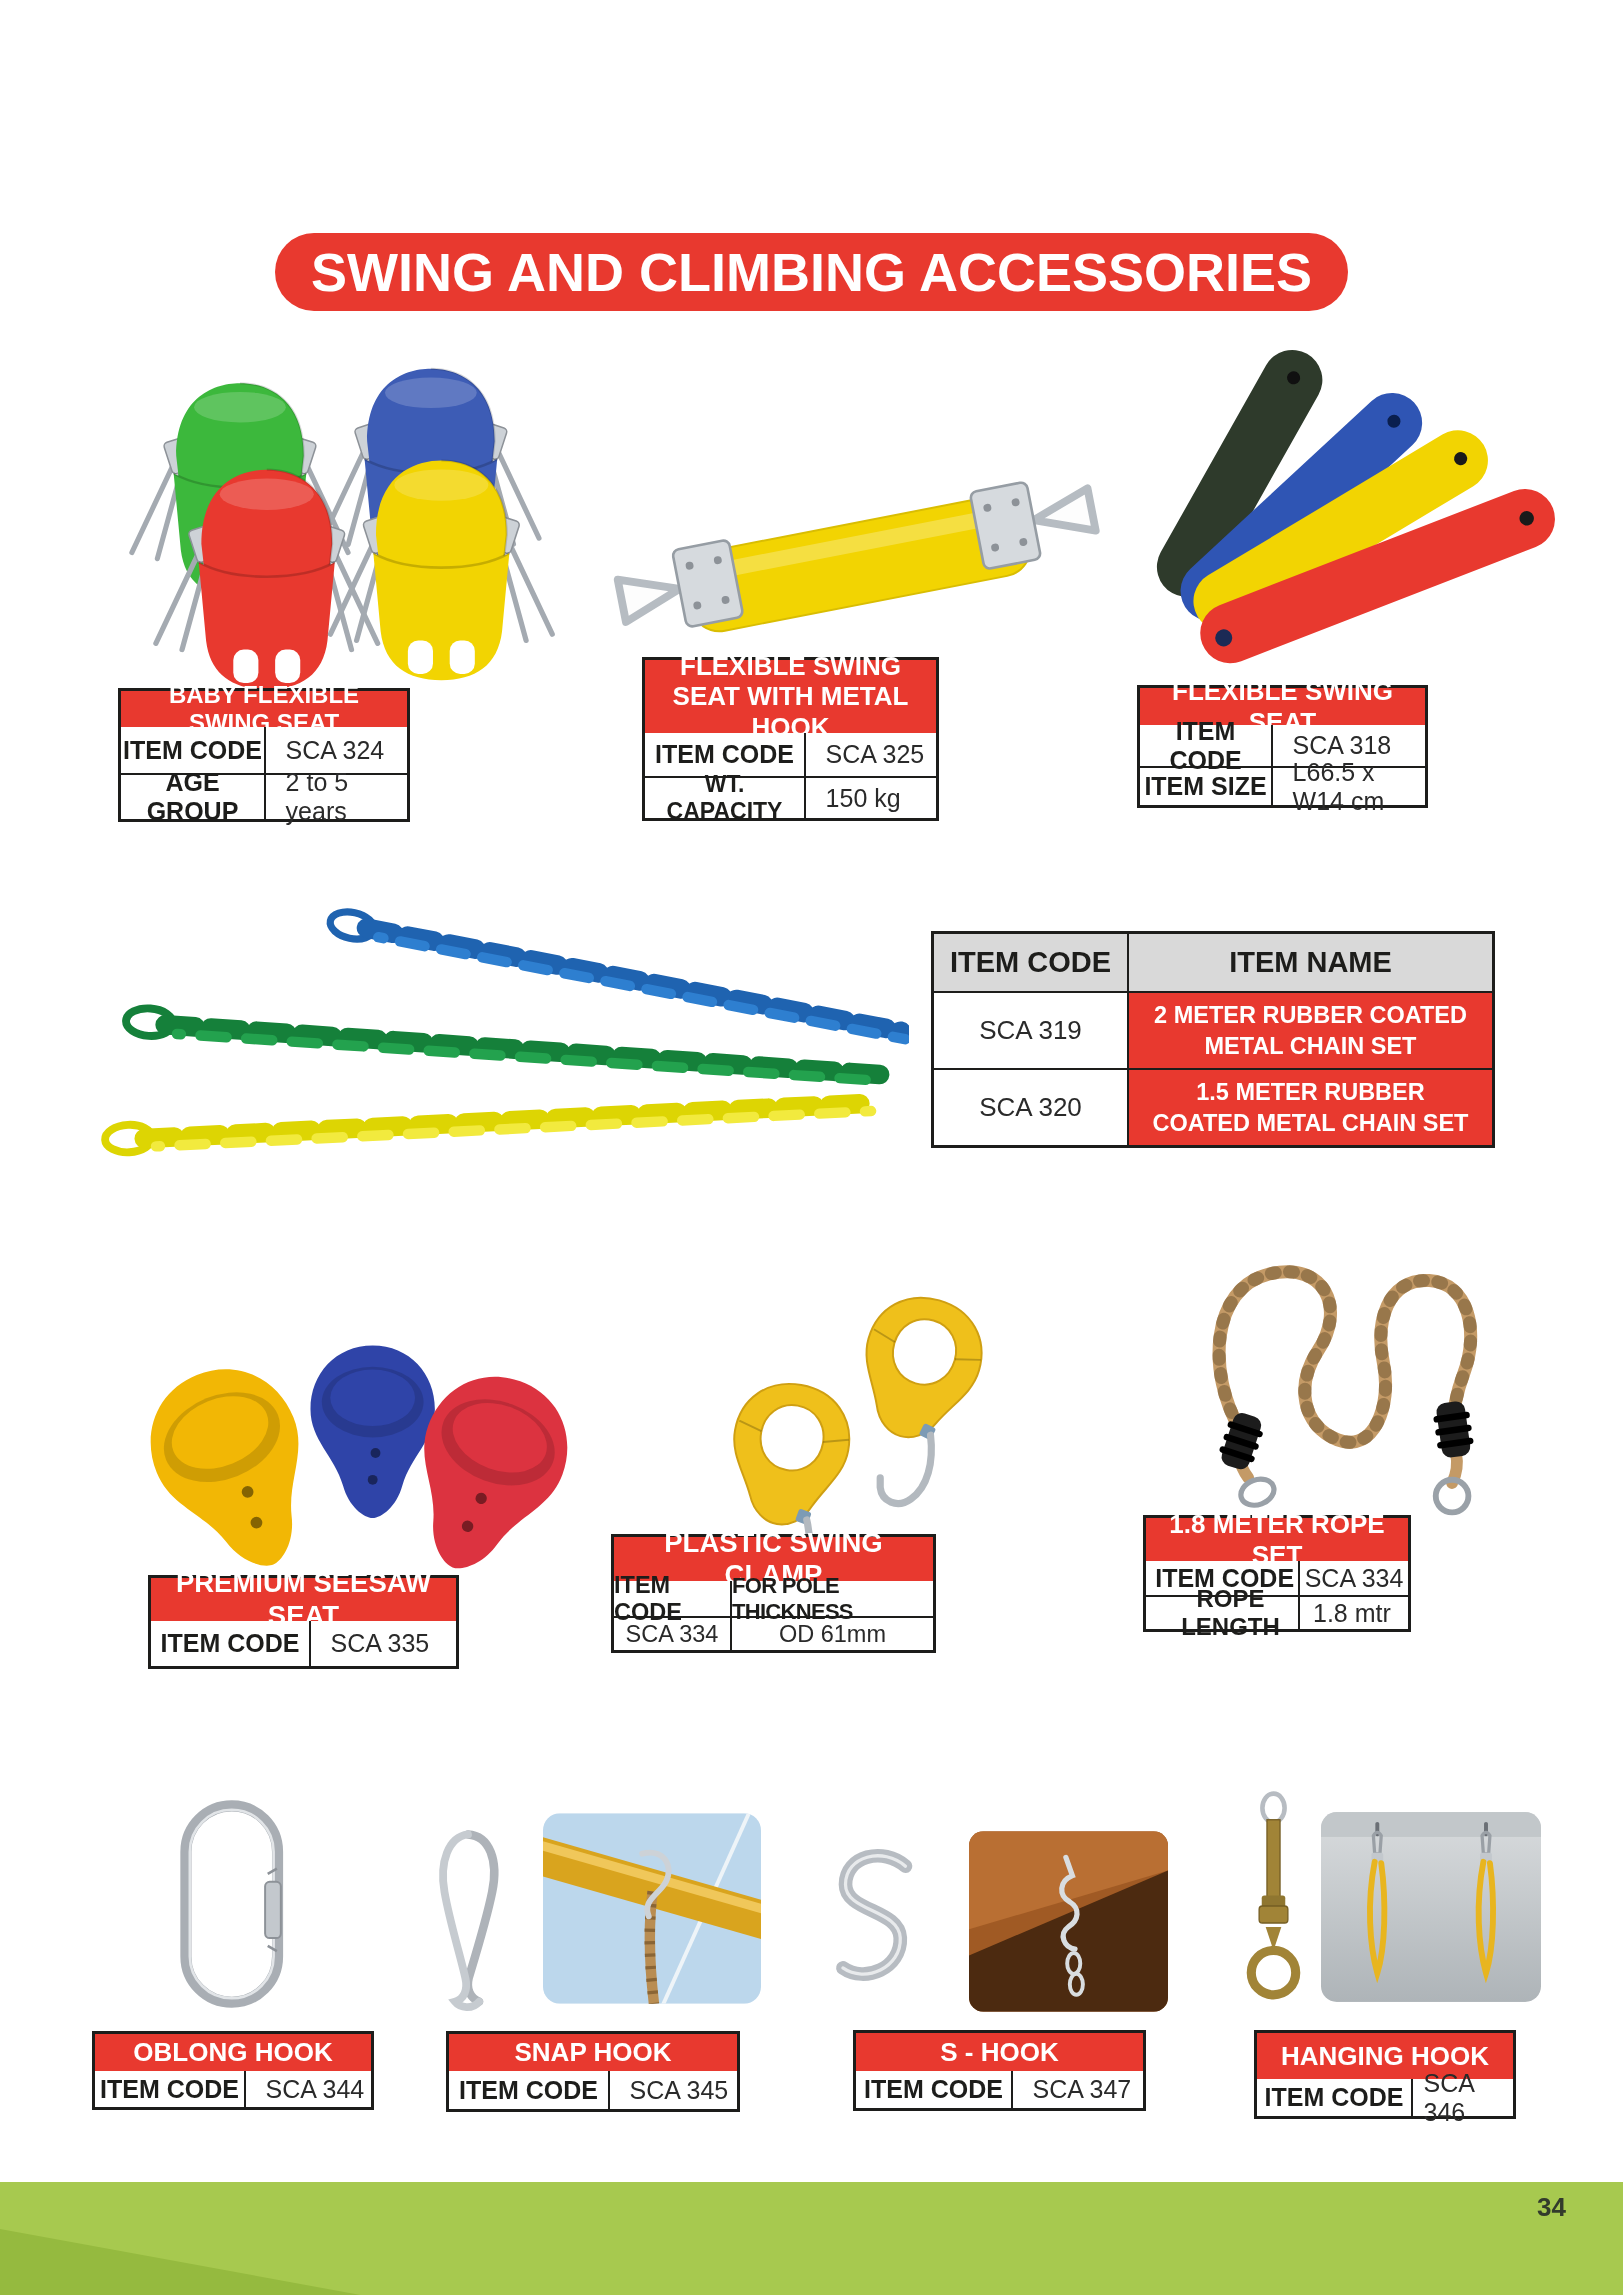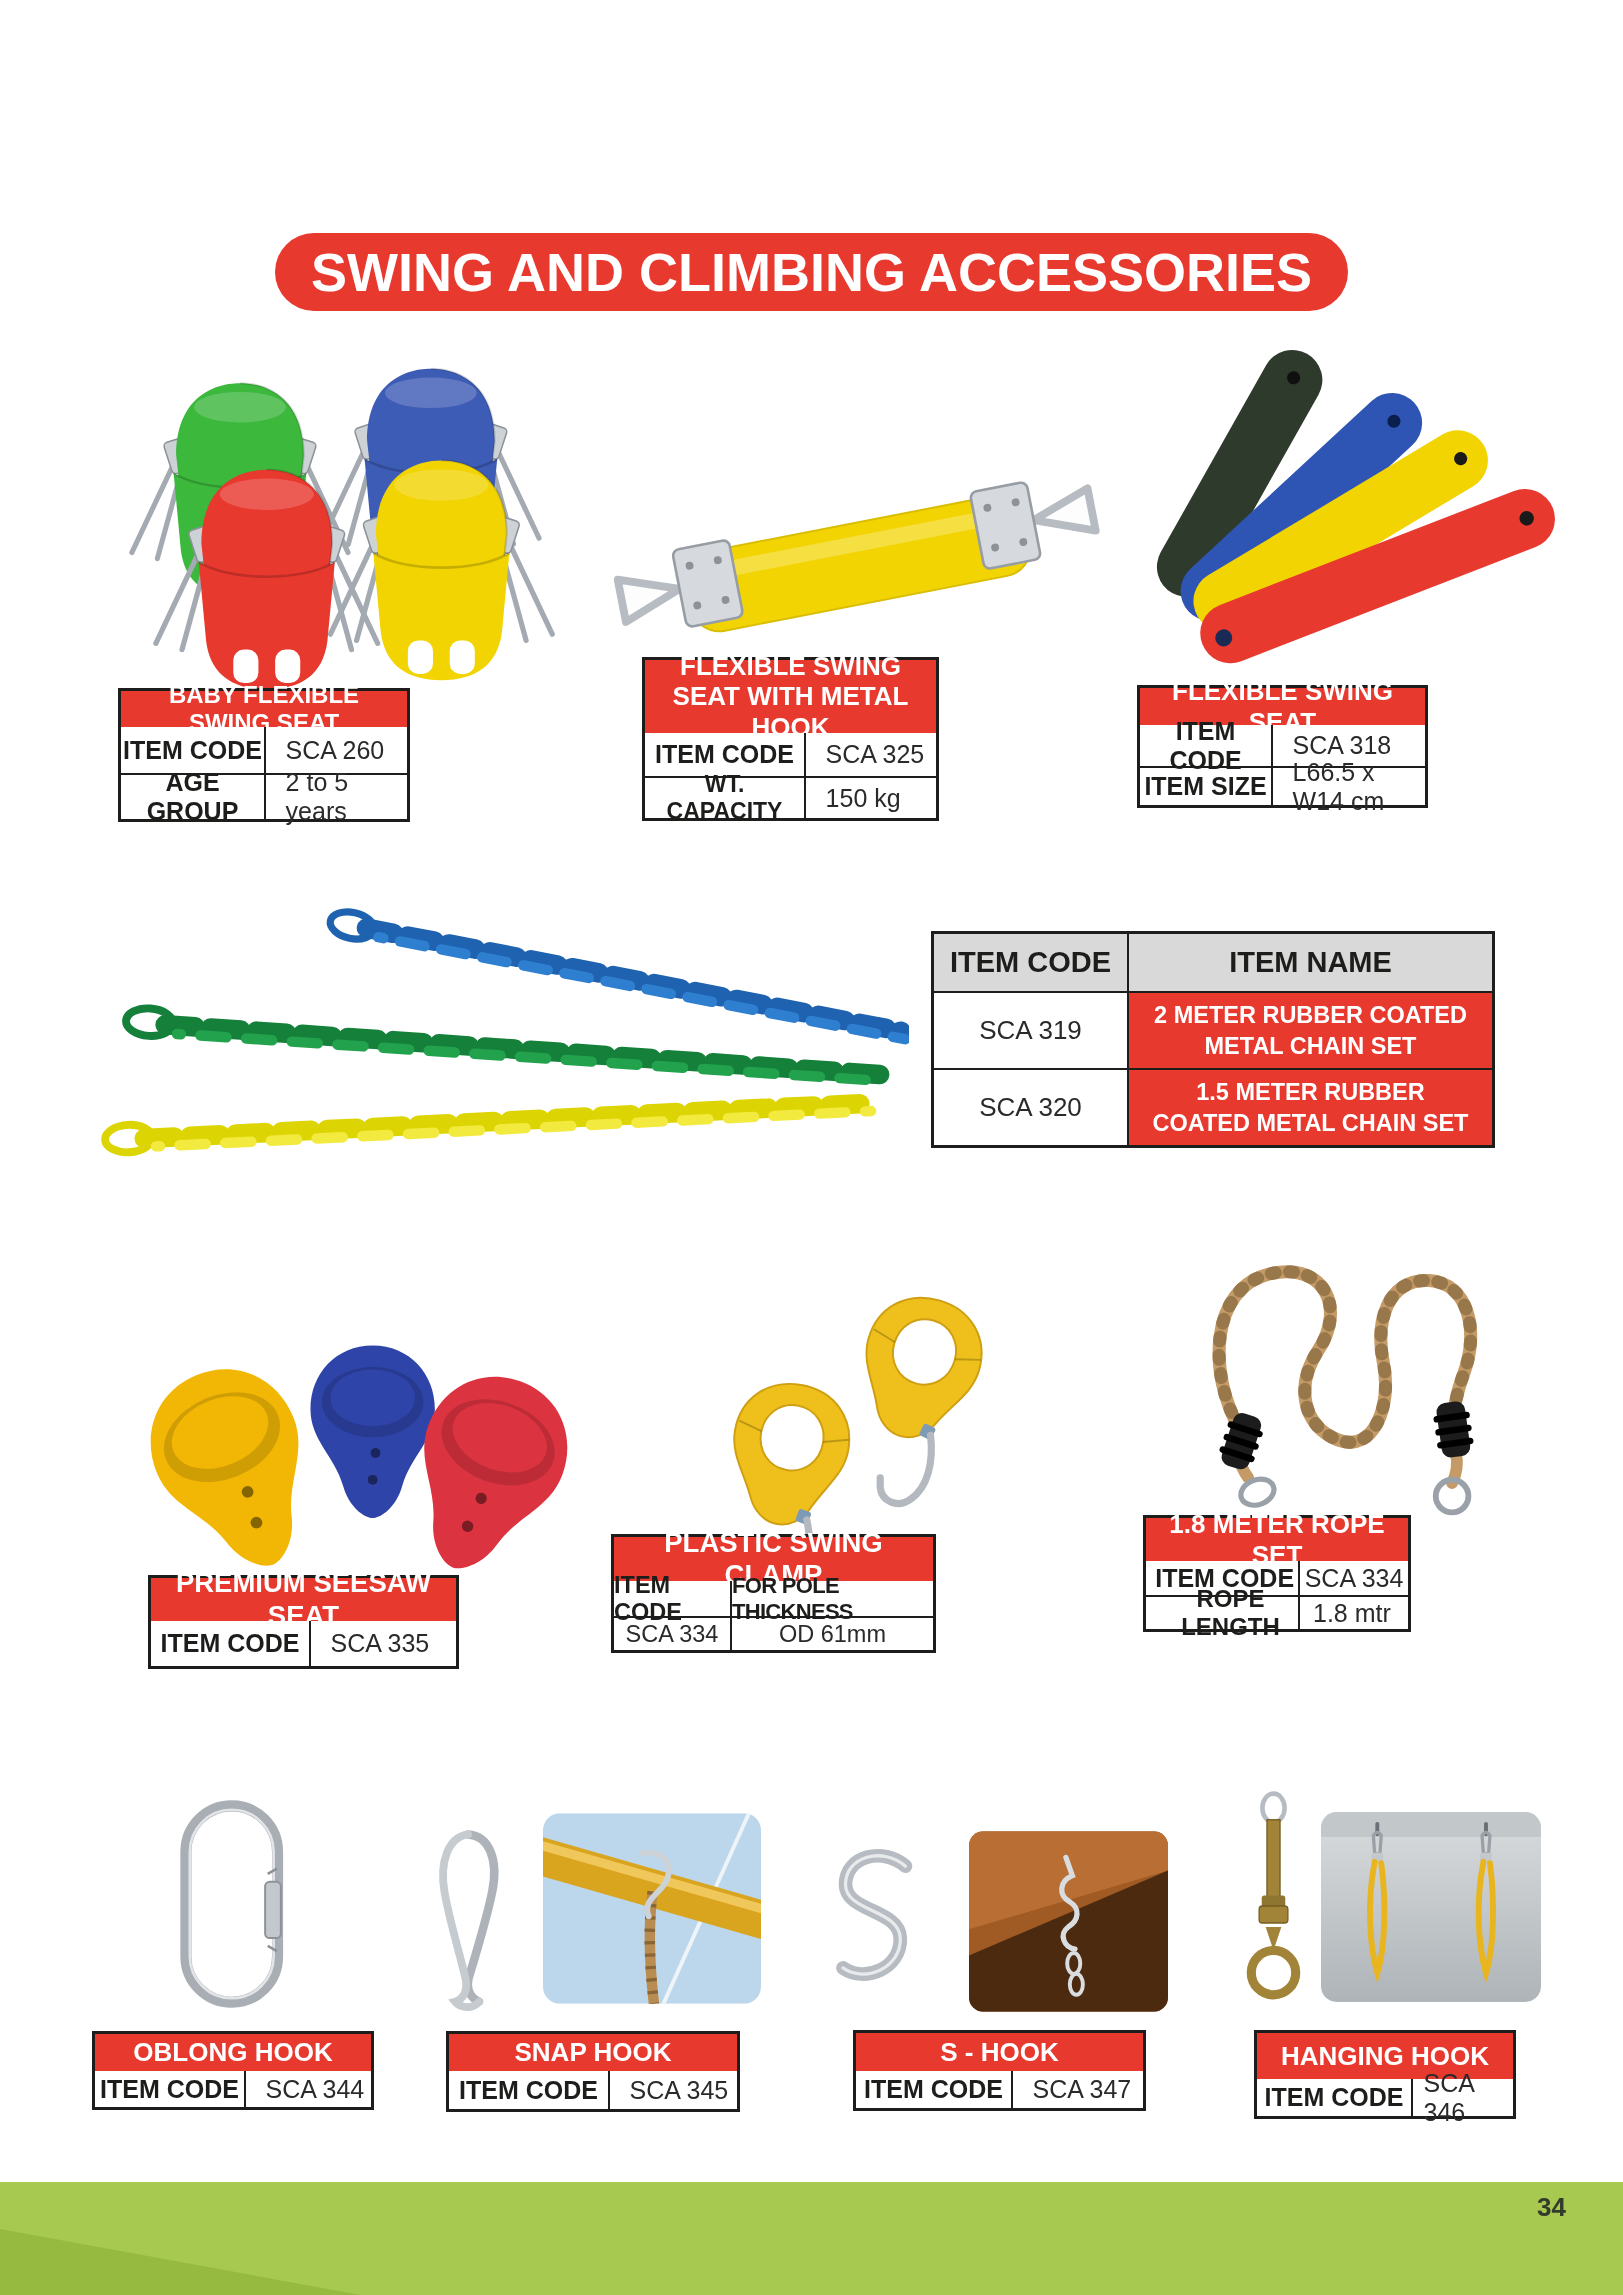--- a/index.html
+++ b/index.html
@@ -111,21 +111,21 @@
         <rect x="98" y="419" width="575" height="92" rx="46" fill="#e8392f"></rect>
         <circle cx="630" cy="465" r="11" fill="#1a1a1a"></circle>
         <circle cx="132" cy="468" r="13" fill="#1b2a55"></circle>
       </g>
   </svg>
 
   <div class="ptable" style="left:118px;top:688px;width:292px">
     <div class="hdr" style="height:36px;font-size:24px">BABY FLEXIBLE SWING SEAT</div>
     <div class="trow" style="height:46px;border-top:none">
       <div class="lab" style="width:145px">ITEM CODE</div>
-      <div class="val">SCA 260</div>
+      <div class="val">SCA 324</div>
     </div>
     <div class="trow" style="height:46px">
       <div class="lab" style="width:145px">AGE GROUP</div>
       <div class="val">2 to 5 years</div>
     </div>
   </div>
 
   <div class="ptable" style="left:642px;top:657px;width:297px">
     <div class="hdr" style="height:73px;font-size:26px">FLEXIBLE SWING SEAT WITH METAL HOOK</div>
     <div class="trow" style="height:43px;border-top:none">

